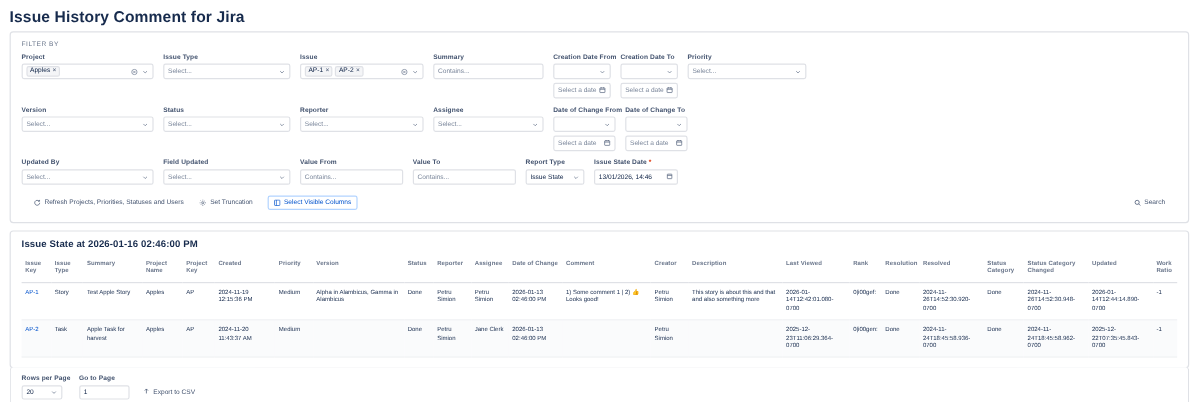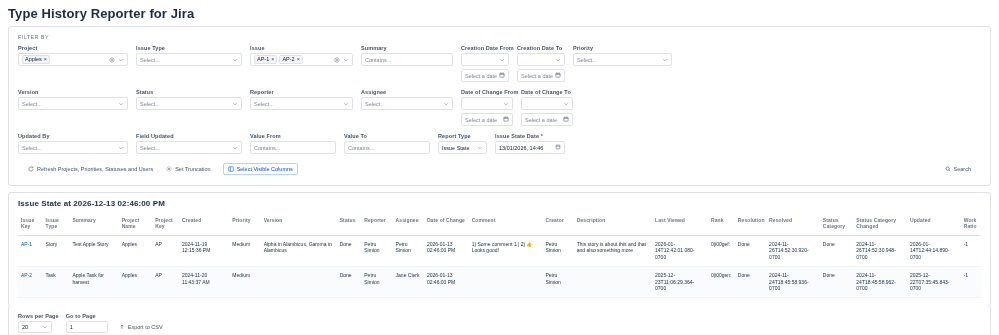--- a/index.html
+++ b/index.html
@@ -228,21 +228,21 @@
     background: transparent;
     border: 0;
   }
   .csv-btn .ai { margin-right: 3px; }
 </style>
 </head>
 <body>
 
 <div class="page">
 
-  <div class="app-title">Type History Reporter for Jira</div>
+  <div class="app-title">Issue History Comment for Jira</div>
 
   <div class="panel filter-panel">
     <div class="filter-by">FILTER BY</div>
 
     <div class="frow" id="frow1">
         <div class="fld" style="width: 110px;">
           <div class="flabel">Project</div>
           <div class="ctrl">
             <span class="chip">
               <span>Apples</span>
@@ -520,21 +520,21 @@
             <circle cx="7" cy="7" r="4.6"></circle>
               <path d="M10.4 10.4L14 14"></path>
           </svg>
         </span>
         <span>Search</span>
       </button>
     </div>
   </div>
 
   <div class="panel results-panel">
-    <div class="results-title">Issue State at 2026-12-13 02:46:00 PM</div>
+    <div class="results-title">Issue State at 2026-01-16 02:46:00 PM</div>
     <table class="grid">
       <thead>
         <tr id="thead-row">
             <th style="width: 22px;">Issue Key</th>
             <th style="width: 24px;">Issue Type</th>
             <th style="width: 44px;">Summary</th>
             <th style="width: 30px;">Project Name</th>
             <th style="width: 24px;">Project Key</th>
             <th style="width: 45px;">Created</th>
             <th style="width: 28px;">Priority</th>

